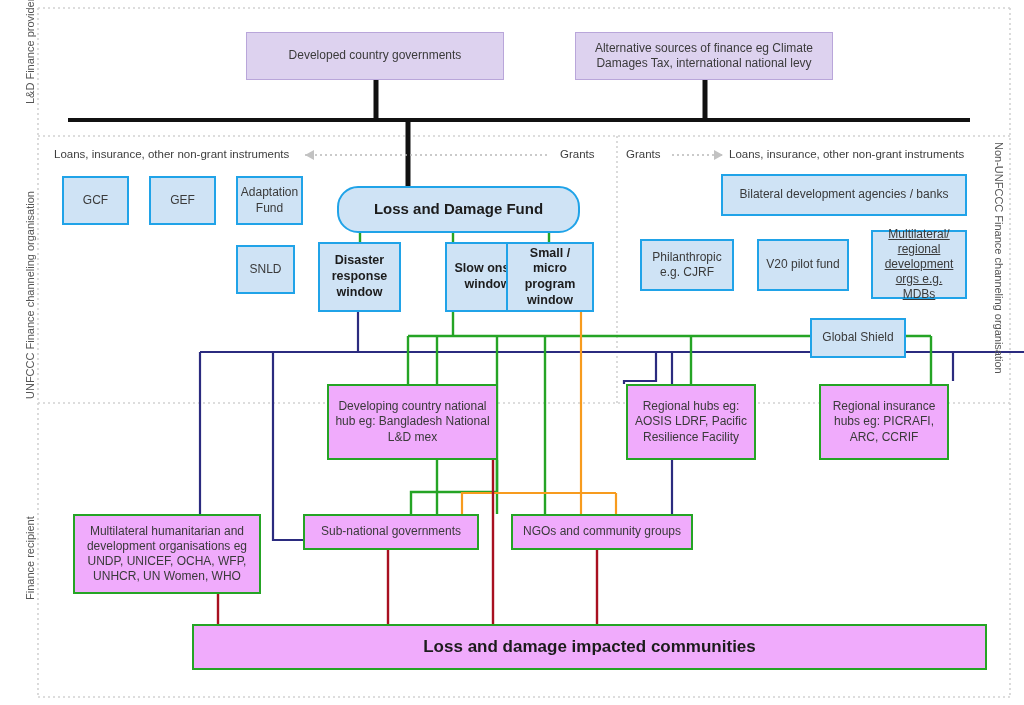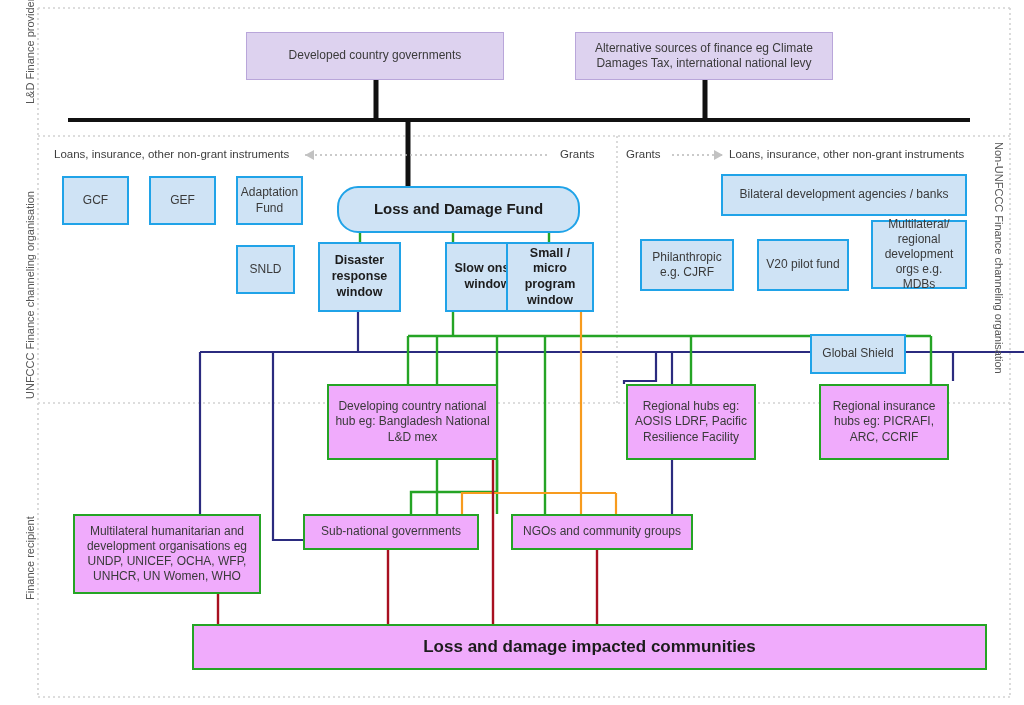--- a/index.html
+++ b/index.html
@@ -196,22 +196,22 @@
 
   <div class="node blue bold fund-title" style="left:337px; top:186px; width:243px; height:47px;">Loss and Damage Fund</div>
 
   <div class="node blue bold window-box" style="left:318px; top:242px; width:83px; height:70px;">Disaster response window</div>
   <div class="node blue bold window-box" style="left:411px; top:242px; width:85px; height:70px;margin-left:34px;">Slow onset window</div>
   <div class="node blue bold window-box" style="left:506px; top:242px; width:88px; height:70px;">Small / micro program window</div>
 
   <div class="node blue" style="left:721px; top:174px; width:246px; height:42px;">Bilateral development agencies / banks</div>
   <div class="node blue" style="left:640px; top:239px; width:94px; height:52px;">Philanthropic e.g. CJRF</div>
   <div class="node blue" style="left:757px; top:239px; width:92px; height:52px;">V20 pilot fund</div>
-  <div class="node blue" style="left:871px; top:220px; width:96px; height:69px;">Multilateral/ regional development orgs e.g. MDBs</div>
-  <div class="node blue" style="left:810px; top:318px; width:96px; height:40px;margin-top:16px;">Global Shield</div>
+  <div class="node blue" style="left:871px; top:230px; width:96px; height:69px;text-decoration:underline;">Multilateral/ regional development orgs e.g. MDBs</div>
+  <div class="node blue" style="left:810px; top:318px; width:96px; height:40px;">Global Shield</div>
 
   <div class="node green" style="left:327px; top:384px; width:171px; height:76px;">Developing country national hub eg: Bangladesh National L&amp;D mex</div>
   <div class="node green" style="left:626px; top:384px; width:130px; height:76px;">Regional hubs eg: AOSIS LDRF, Pacific Resilience Facility</div>
   <div class="node green" style="left:819px; top:384px; width:130px; height:76px;">Regional insurance hubs eg: PICRAFI, ARC, CCRIF</div>
 
   <div class="node green" style="left:73px; top:514px; width:188px; height:80px;">Multilateral humanitarian and development organisations eg UNDP, UNICEF, OCHA, WFP, UNHCR, UN Women, WHO</div>
   <div class="node green" style="left:303px; top:514px; width:176px; height:36px;">Sub-national governments</div>
   <div class="node green" style="left:511px; top:514px; width:182px; height:36px;">NGOs and community groups</div>
 
   <div class="node green bold communities" style="left:192px; top:624px; width:795px; height:46px;">Loss and damage impacted communities</div>

